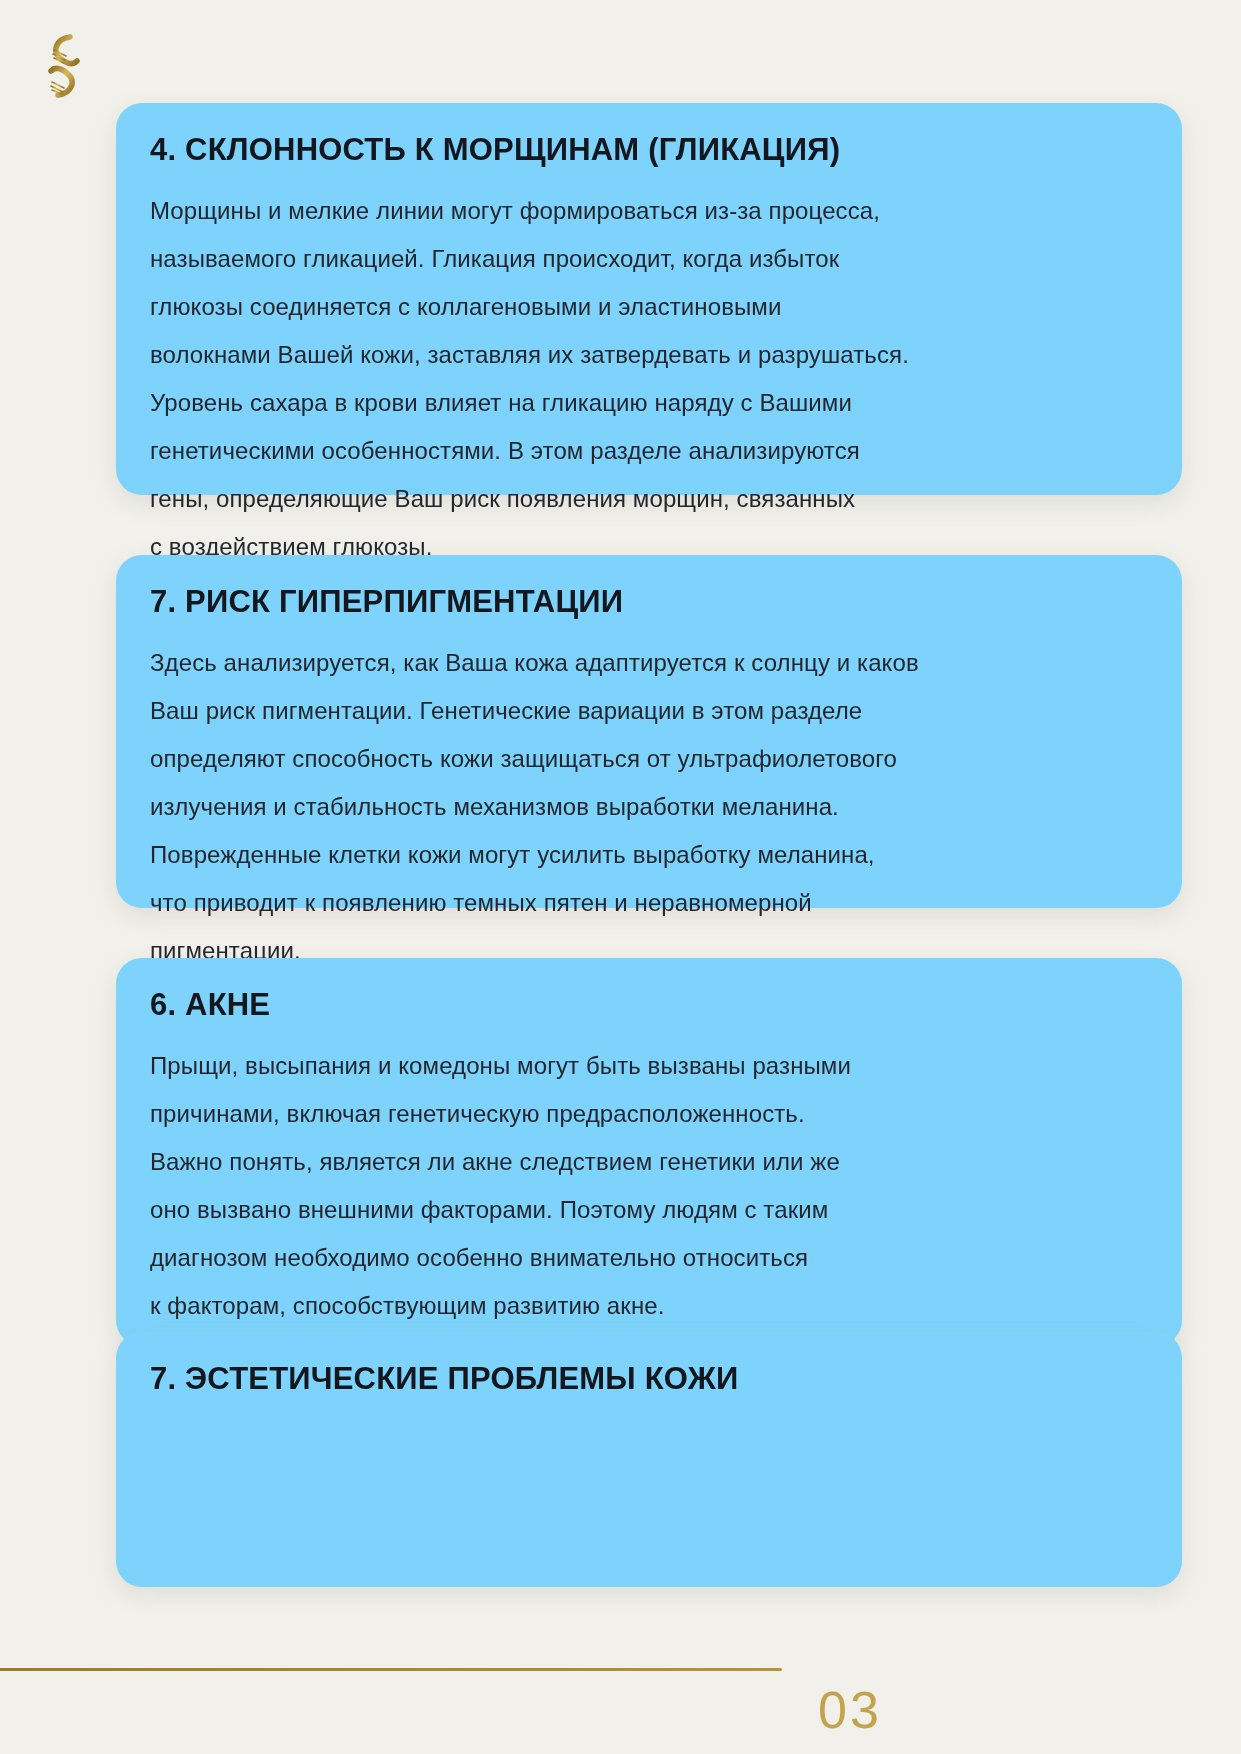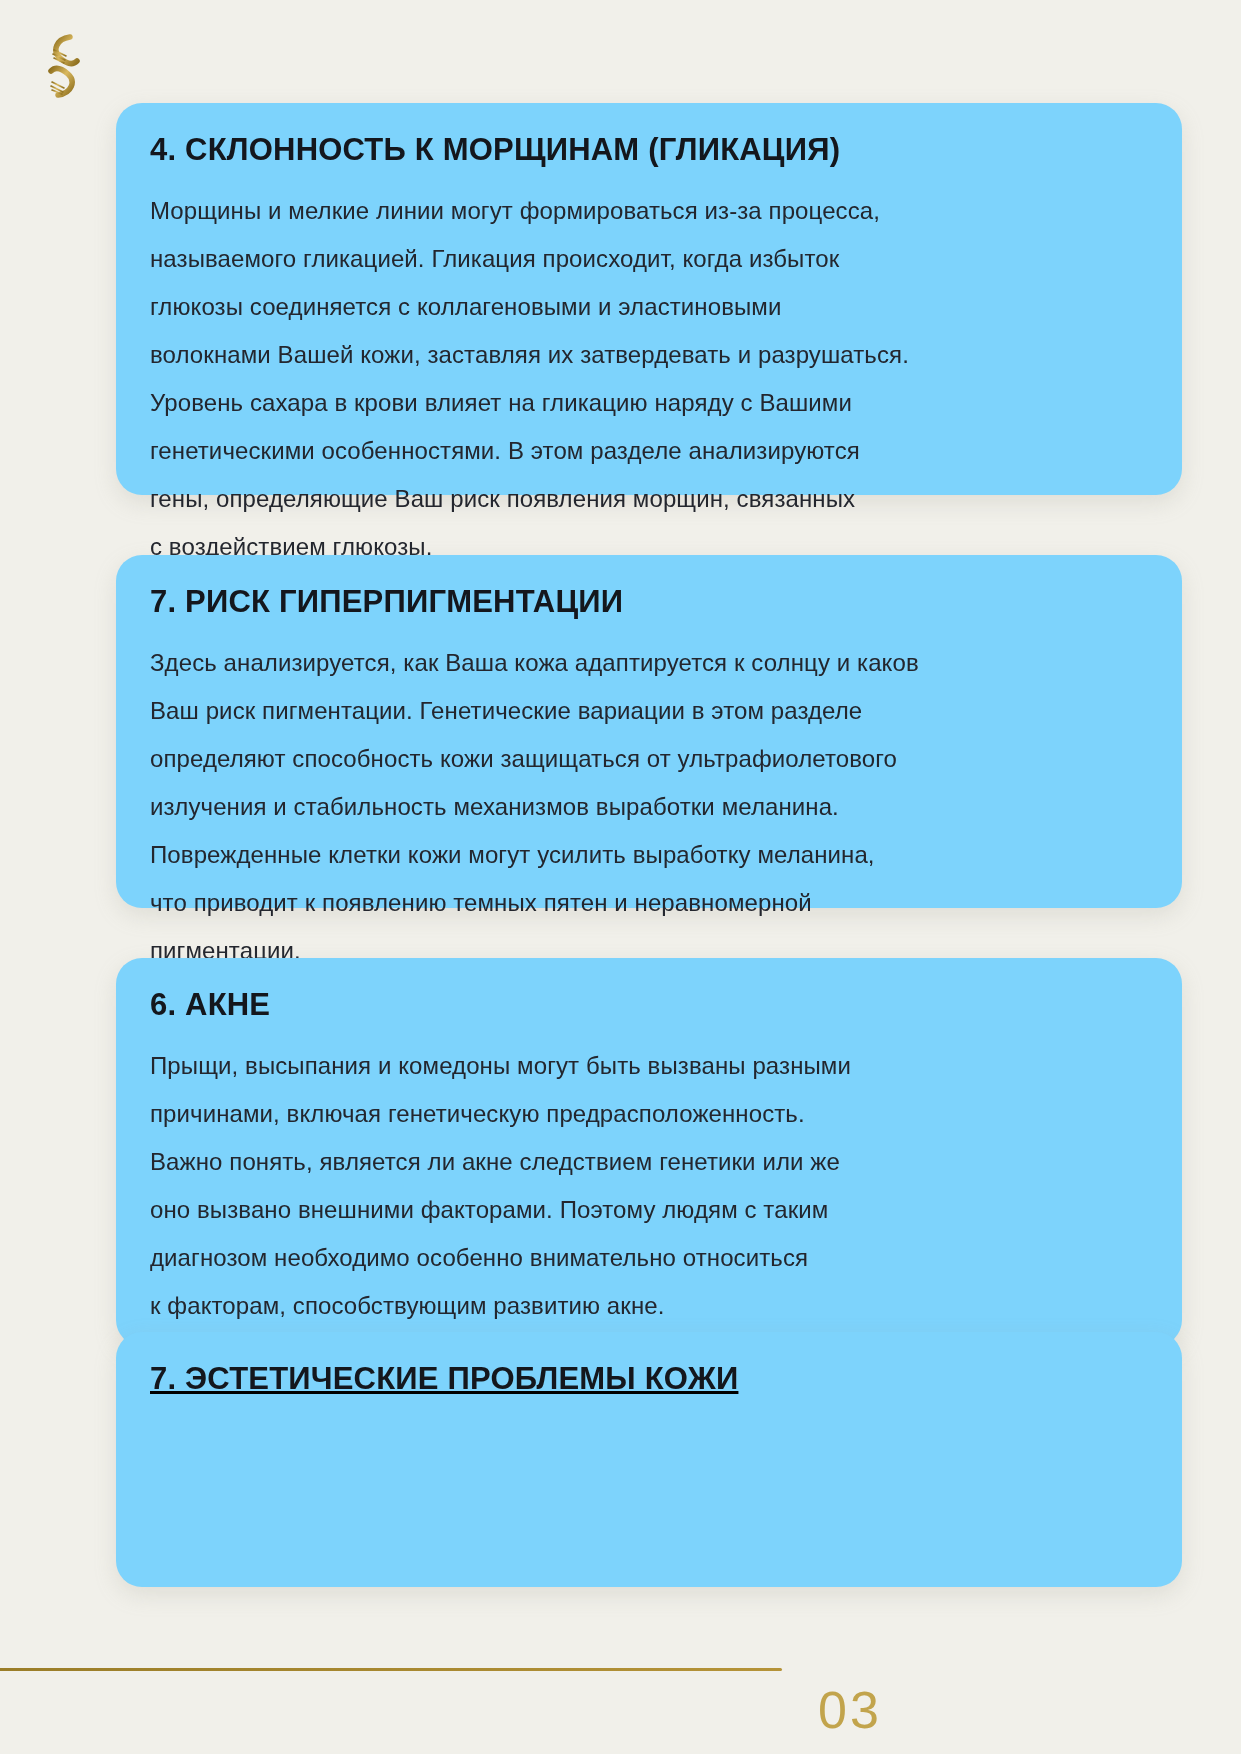--- a/index.html
+++ b/index.html
@@ -35,21 +35,21 @@
     margin:0;
     font-size:24px;
     line-height:48px;
     color:#23262e;
     white-space:pre-line;
     letter-spacing:0.1px;
   }
   #card-section-4{top:103px;height:392px;}
   #card-section-5{top:555px;height:353px;}
   #card-section-6{top:958px;height:388px;}
-  #card-section-7{top:1332px;height:255px;text-decoration:underline;}
+  #card-section-7{top:1332px;height:255px;}
   .footer-rule{
     position:absolute;left:0;top:1668px;
     width:782px;height:3px;
     background:linear-gradient(90deg,#9a7d28,#b59338);
     border-radius:0 2px 2px 0;
   }
   .page-number{
     position:absolute;left:818px;top:1684px;
     font-size:52px;line-height:52px;
     color:#c2a44c;

